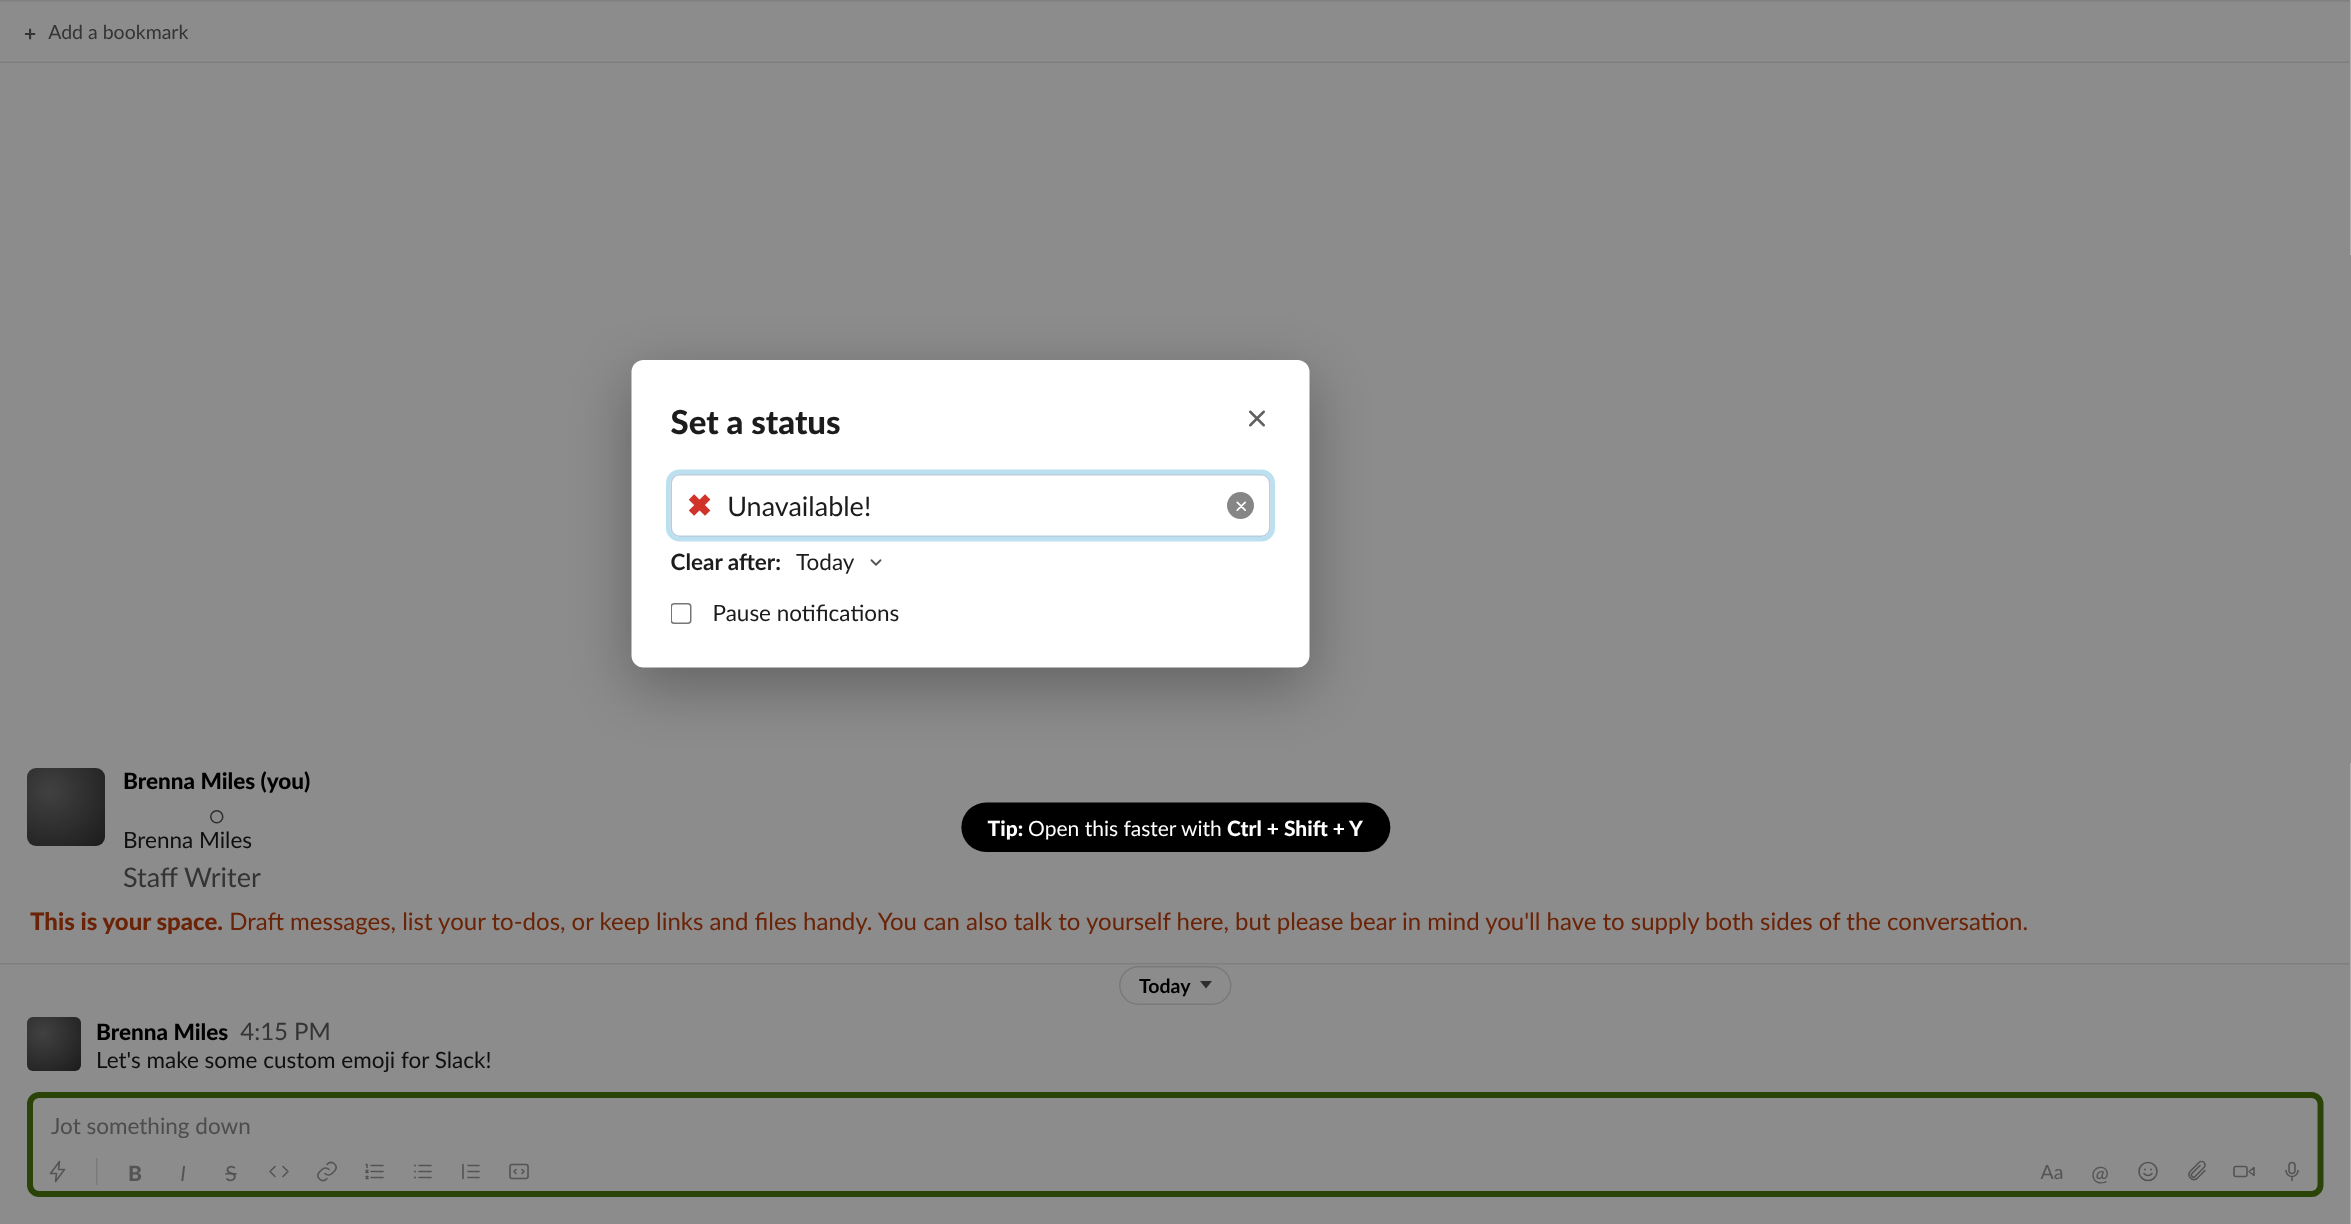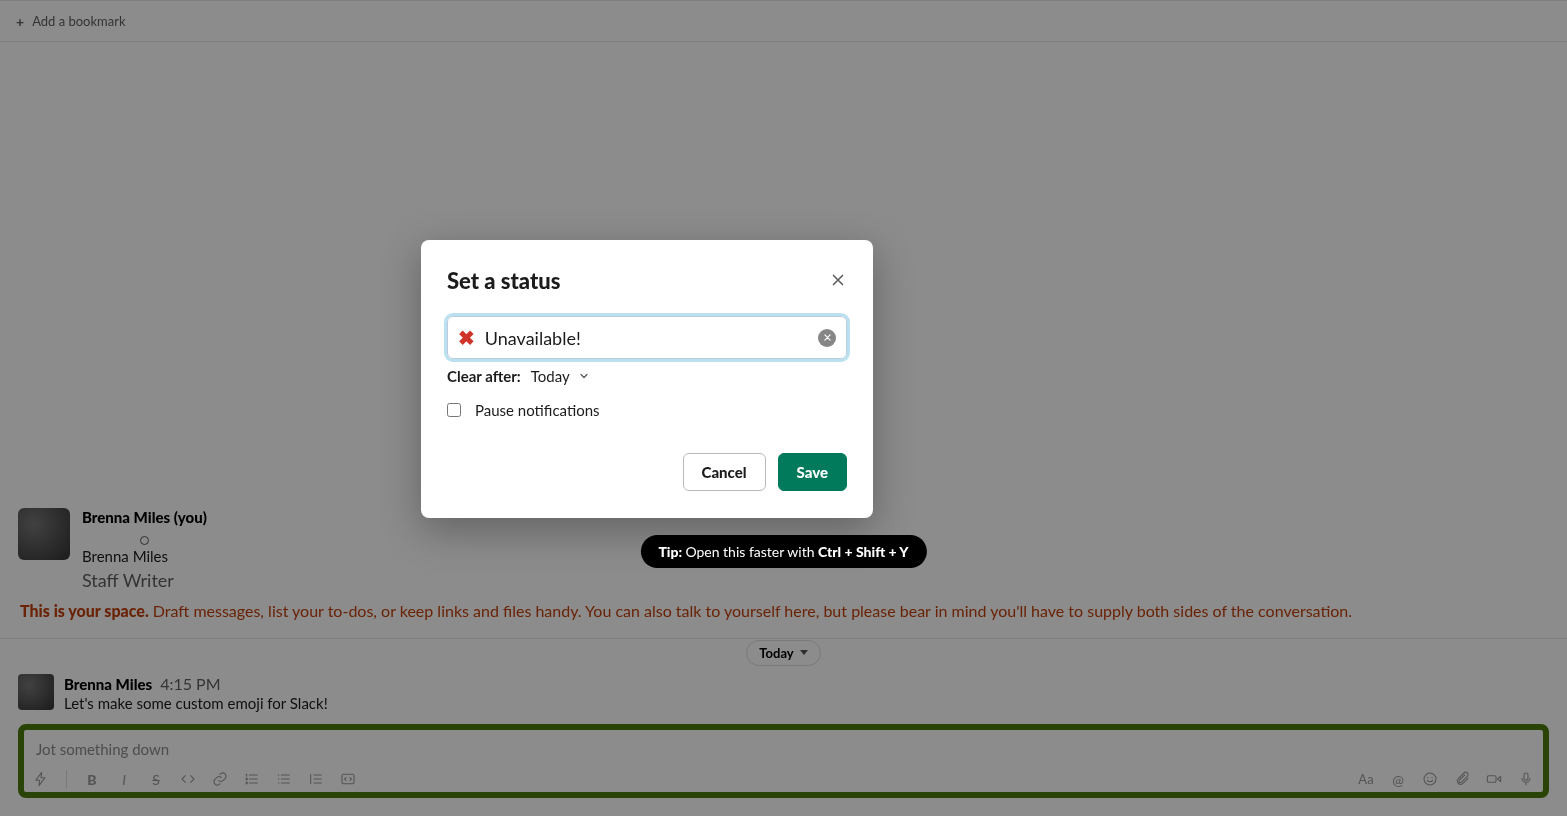--- a/index.html
+++ b/index.html
@@ -27,21 +27,21 @@
   .chev-down { width: 0; height: 0; border-left: 4px solid transparent; border-right: 4px solid transparent; border-top: 5px solid #555; }
 
   .msg { display: flex; padding: 6px 18px; gap: 10px; }
   .avatar-sm { width: 36px; height: 36px; border-radius: 4px; background: #555; background-image: radial-gradient(circle at 30% 30%, #777, #333); flex-shrink: 0; }
   .msg .meta { display: flex; align-items: baseline; gap: 8px; }
   .msg .author { font-weight: 900; font-size: 15px; }
   .msg .ts { font-size: 16px; color: #616061; }
   .msg .text { font-size: 15px; color: #1d1c1d; margin-top: 1px; }
 
   .composer-wrap { padding: 6px 18px 18px 18px; }
-  .composer { border: 6px solid #4d7c0f; border-radius: 8px; background: #fff; }
+  .composer { border: 4px solid #4d7c0f; border-radius: 8px; background: #fff; }
   .composer-input { padding: 10px 12px; min-height: 38px; font-size: 15px; color: #8d8d8d; }
   .composer-toolbar { display: flex; align-items: center; justify-content: space-between; padding: 2px 8px 4px 8px; }
   .tb-left, .tb-right { display: flex; align-items: center; gap: 14px; color: #9a9a9a; }
   .tb-left .sep { width: 1px; height: 18px; background: #ddd; margin: 0 2px; }
   .tb-icon { width: 18px; height: 18px; display: flex; align-items: center; justify-content: center; font-size: 14px; }
   .tb-icon svg { width: 16px; height: 16px; }
 
   .overlay { position: absolute; inset: 0; background: rgba(0,0,0,0.45); z-index: 10; }
 
   .modal { position: absolute; z-index: 20; width: 452px; left: 421px; top: 240px; background: #fff; border-radius: 8px; box-shadow: 0 12px 40px rgba(0,0,0,0.3); padding: 27px 26px; }
@@ -230,21 +230,17 @@
           <path class="ico" style="stroke:#555;stroke-width:2.4" d="m6 9 6 6 6-6"></path>
         </svg>
     </span>
   </div>
 
   <label class="pause-row">
     <input type="checkbox" style="">
     <span>Pause notifications</span>
   </label>
 
-  <div class="modal-footer">
-    <button class="btn btn-cancel">Cancel</button>
-    <button class="btn btn-save">Save</button>
-  </div>
 </div>
 
 <div class="tip-pill">
   <b>Tip: </b><span>Open this faster with </span><b>Ctrl + Shift + Y</b>
 </div>
 
 </body></html>

